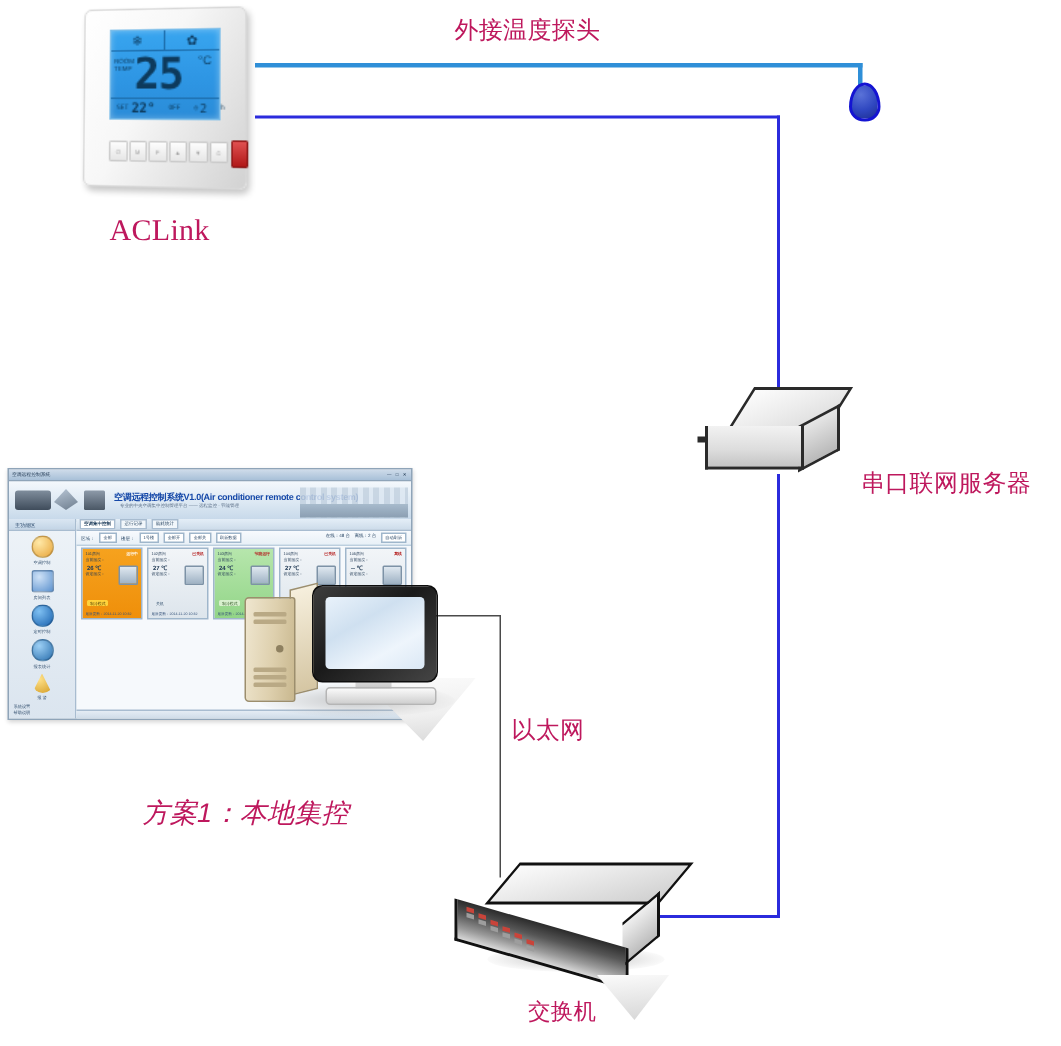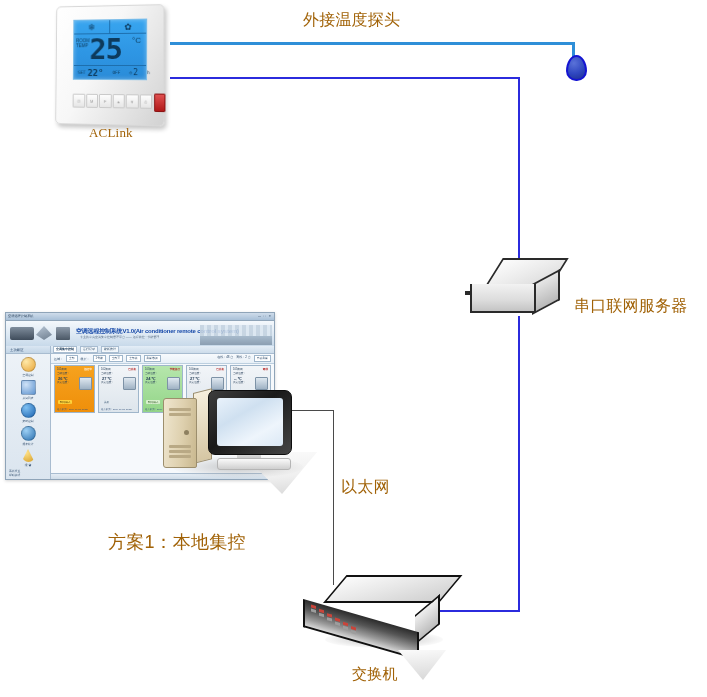--- a/index.html
+++ b/index.html
@@ -22,21 +22,21 @@
     height: 697px;
   }
 
   
   .node { position: absolute; }
 
   
   .label {
     position: absolute;
     font-family: "Liberation Sans", sans-serif;
-    color: #a16207;
+    color: #be185d;
     white-space: nowrap;
     font-size: 15px;
     letter-spacing: 0.2px;
   }
   .label-serif {
     font-family: "Liberation Serif", serif;
   }
 
   
   .wire {
@@ -575,37 +575,37 @@
         <div class="therm-btn">M</div>
         <div class="therm-btn">F</div>
         <div class="therm-btn">▲</div>
         <div class="therm-btn">▼</div>
         <div class="therm-btn">⏱</div>
       </div>
       <div class="therm-power"></div>
     </div>
   </div>
 
-  <div class="label label-serif" style="left:73px; top:125px; font-size:13px;margin-left:16px;">ACLink</div>
+  <div class="label label-serif" style="left:73px; top:143px; font-size:20px;">ACLink</div>
 
   <div class="node" id="probe">
     <div class="probe-shape"></div>
   </div>
 
   <div class="label" style="left:303px; top:10px; font-size:16px;">外接温度探头</div>
 
 
   <div class="node" id="serialserver">
     <div class="box3d-top"></div>
     <div class="box3d-side"></div>
     <div class="box3d-front"></div>
     <div class="box3d-nub"></div>
   </div>
 
-  <div class="label" style="left:574px; top:296px; font-size:16px;">串口联网服务器</div>
+  <div class="label" style="left:574px; top:312px; font-size:16px;">串口联网服务器</div>
 
   <div class="label" style="left:341px; top:477px; font-size:16px;">以太网</div>
 
   <div class="node" id="switchdev">
     <div class="sw-shadow"></div>
     <div class="sw-top"></div>
     <div class="sw-side"></div>
     <div class="sw-front"></div>
     <div class="sw-ports">
       <div class="sw-port" style="left:2px;  top:2px;"></div>
@@ -768,15 +768,15 @@
       <div class="tower-bay" style="top:56px;"></div>
     </div>
     <div class="mon-neck"></div>
     <div class="mon-base"></div>
     <div class="mon-bezel">
       <div class="mon-screen"></div>
     </div>
   </div>
 
 
-  <div class="label" style="left:108px; top:530px; font-size:18px;">方案1：本地集控</div>
+  <div class="label" style="left:95px; top:530px; font-size:18px;font-style:italic;">方案1：本地集控</div>
 
 </div>
 
 </body></html>

